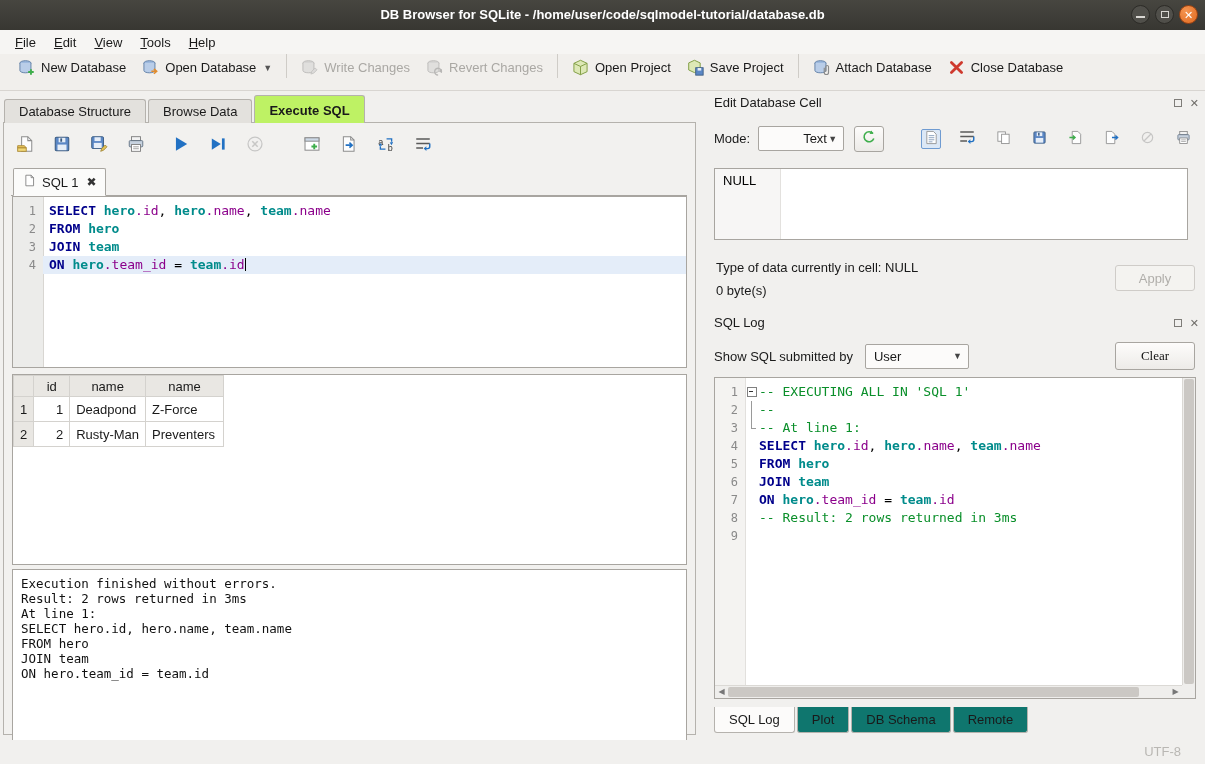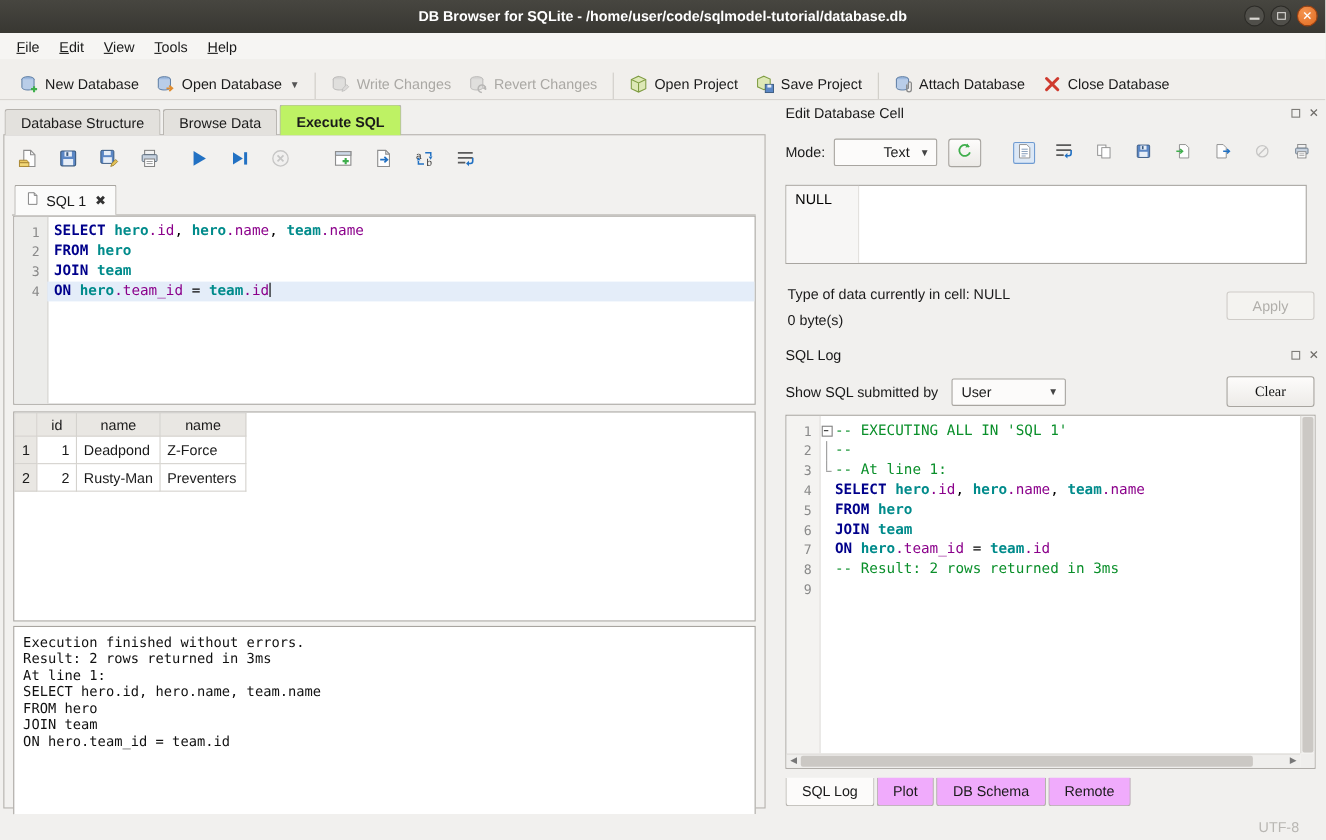--- a/index.html
+++ b/index.html
@@ -13,21 +13,21 @@
   .tb-controls { position:absolute; right:7px; top:5px; display:flex; gap:5px; z-index:2; }
   .wbtn { width:19px; height:19px; border-radius:50%; background:#504f4a; border:1px solid #2c2b27; position:relative; }
   .wbtn.close { background:radial-gradient(circle at 35% 30%, #f59551, #e06a20); border-color:#9e4312; }
   .wbtn .g-min { position:absolute; left:4px; right:4px; bottom:5px; height:2px; background:#d9d7d3; }
   .wbtn .g-max { position:absolute; left:5px; top:5px; width:8px; height:7px; border:1.5px solid #d9d7d3; }
   .wbtn .g-close { position:absolute; left:0; right:0; top:2px; text-align:center; color:#fff; font-size:11px; font-weight:bold; line-height:15px; }
 
   
   .menubar { position:absolute; left:0; top:30px; right:0; height:24px; background:#f6f5f3; display:flex; align-items:center; padding-left:6px; }
   .menu-item { padding:3px 9px; cursor:default; }
-  .toolbar { position:absolute; left:0; top:54px; right:0; height:37px; background:#f1efec; border-bottom:1px solid #d8d5d1; display:flex; align-items:flex-end; padding-left:10px; }
+  .toolbar { position:absolute; left:0; top:54px; right:0; height:37px; background:#f1efec; border-bottom:1px solid #d8d5d1; display:flex; align-items:flex-start; padding-left:10px; }
   .tbtn { display:flex; align-items:center; gap:6px; padding:5px 8px; border-radius:3px; white-space:nowrap; }
   .tbtn.disabled { color:#aaa8a4; }
   .tbtn.disabled svg { filter:grayscale(1) opacity(.45); }
   .tbtn .icon { display:flex; }
   .tsep { width:1px; height:24px; background:#cfccc7; margin:0 6px; }
   .dd-arrow { font-size:9px; color:#555; margin-left:1px; }
 
   
   .leftpanel { position:absolute; left:0; top:91px; width:706px; height:649px; }
   .maintabs { position:absolute; top:4px; left:4px; height:28px; display:flex; align-items:flex-end; z-index:2; }
@@ -75,21 +75,21 @@
   .rightpanel { position:absolute; left:706px; top:91px; width:499px; height:649px; }
   .dockhead { position:absolute; left:8px; right:6px; display:flex; align-items:center; }
   .dh1 { top:4px; } .dh2 { top:224px; }
   .dockbtns { margin-left:auto; display:flex; align-items:center; }
   .floatbtn { width:8px; height:8px; border:1px solid #7e7c78; display:inline-block; margin-right:8px; }
   .closebtn { font-size:11px; color:#6e6c68; line-height:10px; }
 
   .moderow { position:absolute; top:34px; left:8px; right:12px; height:27px; display:flex; align-items:center; }
   .mlabel { margin-right:8px; }
   .combo { position:relative; display:flex; align-items:center; background:#fcfbfa; border:1px solid #a8a5a0; border-radius:2px; height:25px; padding:2px 20px 2px 8px; }
-  .combo.mode { width:94px;padding-left:44px; }
+  .combo.mode { width:86px;padding-left:44px; }
   .combo.user { width:104px; margin-left:12px; }
   .carrow { position:absolute; right:6px; top:50%; transform:translateY(-50%); font-size:9px; color:#444; }
   .gearbtn { width:30px; height:26px; margin-left:10px; border:1px solid #a8a5a0; border-radius:3px; background:linear-gradient(#fdfcfb,#eceae7); display:flex; align-items:center; justify-content:center; }
   .cellicons { margin-left:auto; display:flex; align-items:center; gap:16px; }
   .cbtn { width:20px; height:20px; display:flex; align-items:center; justify-content:center; border:1px solid transparent; border-radius:2px; }
   .cbtn.sel { border-color:#6f9bd1; background:#dce8f6; }
   .cbtn.disabled svg { filter:grayscale(1) opacity(.5); }
 
   .cellbox { position:absolute; top:77px; left:8px; right:17px; height:72px; background:#fff; border:1px solid #a8a5a0; }
   .cellgut { position:absolute; left:0; top:0; bottom:0; width:66px; background:#f7f6f5; border-right:1px solid #e3e1de; }
@@ -117,21 +117,21 @@
 
   .vscroll { position:absolute; right:0; top:0; bottom:13px; width:13px; background:#efeeec; border-left:1px solid #dbd9d5; }
   .vthumb { position:absolute; left:1px; right:1px; top:1px; bottom:1px; background:#cbc8c4; border-radius:2px; }
   .hscroll { position:absolute; left:0; right:13px; bottom:0; height:13px; background:#efeeec; border-top:1px solid #dbd9d5; display:flex; align-items:center; }
   .sarrow { width:13px; flex:none; text-align:center; font-size:8px; color:#777; line-height:12px; }
   .hthumb { height:10px; width:88%; background:#cbc8c4; border-radius:2px; }
   .strack { flex:1; }
   .scorner { position:absolute; right:0; bottom:0; width:13px; height:13px; background:#efeeec; }
 
   .bottomtabs { position:absolute; top:616px; left:8px; display:flex; align-items:flex-start; }
-  .btab { padding:5px 14px; background:#f0abfc; border:1px solid #b5b2ad; border-top:none; border-radius:0 0 3px 3px; margin-right:2px; }
+  .btab { padding:5px 14px; background:#0f766e; border:1px solid #b5b2ad; border-top:none; border-radius:0 0 3px 3px; margin-right:2px; }
   .btab.active { background:#fcfbfa; }
 
   .statusbar { position:absolute; left:12px; right:0; bottom:0; height:24px; background:#f1f0ee; }
   .enc { position:absolute; right:24px; top:4px; color:#b9b7b3; }
 </style>
 </head>
 <body>
 
 <div id="app">
 

